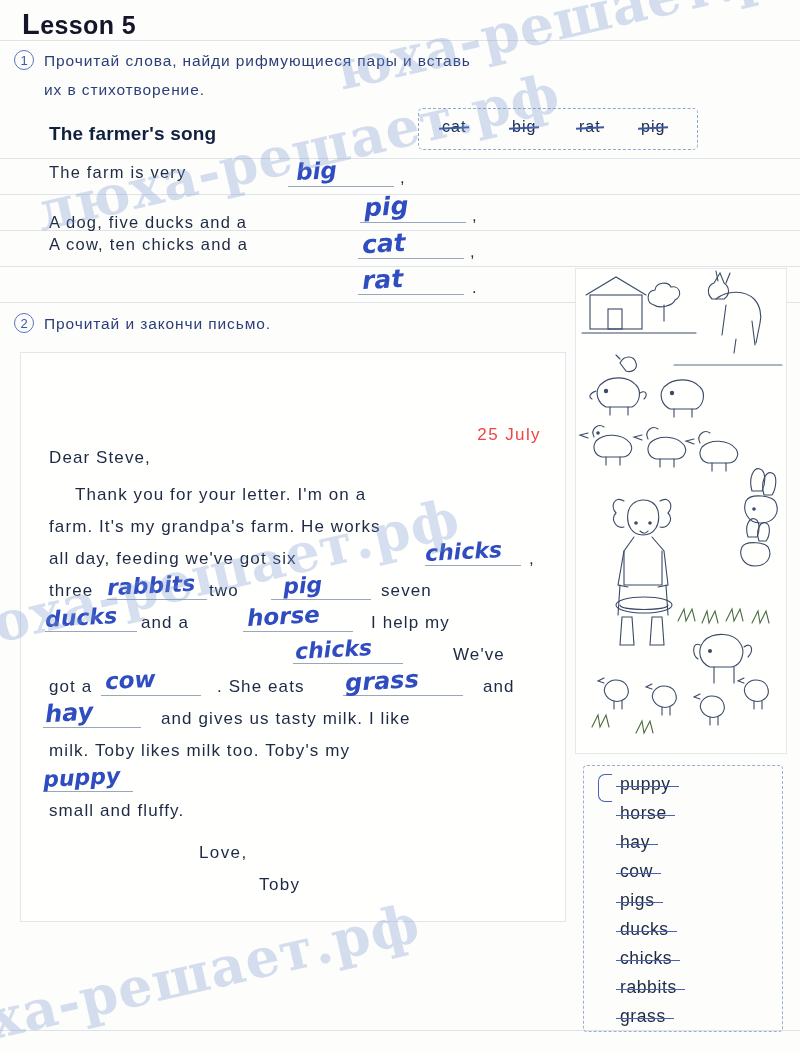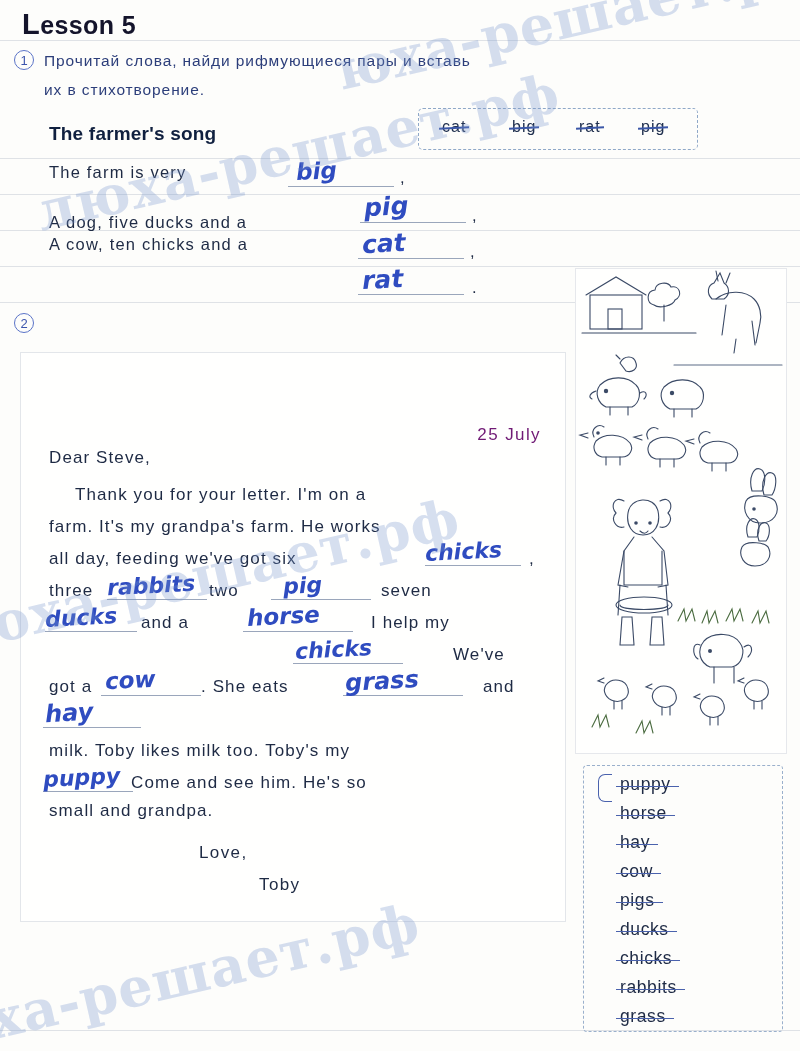--- a/index.html
+++ b/index.html
@@ -103,21 +103,21 @@
 
   
   .letterbox{
     position:absolute; left:20px; top:352px;
     width:546px; height:570px;
     border:1px solid #e3e6ea;
     background:#fffffe;
   }
   .date{
     position:absolute; right:24px; top:72px;
-    font-size:17px; letter-spacing:1.4px; color:#701a75;
+    font-size:17px; letter-spacing:1.4px; color:#ef4444;
   }
   .ltxt{
     position:absolute; left:28px; font-size:17px; letter-spacing:1.1px;
     color:#1e2a44; white-space:nowrap;
   }
   .sign{
     position:absolute; font-size:17px; letter-spacing:1.4px; color:#1e2a44;
   }
 
   
@@ -198,46 +198,47 @@
   </div>
   <div class="hw-blank" style="left:358px; top:258px; width:106px;"></div>
   <div class="hw-ink" style="left:362px; top:229px; font-size:25px;">cat</div>
   <div class="poem" style="left:470px; top:242px;">,</div>
 
   <div class="hw-blank" style="left:358px; top:294px; width:106px;"></div>
   <div class="hw-ink" style="left:362px; top:265px; font-size:25px;">rat</div>
   <div class="poem" style="left:472px; top:278px;">.</div>
 
   <div class="tasknum" style="left:14px; top:313px">2</div>
+  <div class="taskline" style="left:44px; top:315px">Прочитай  и  закончи  письмо.</div>
 
   <div class="letterbox">
     <div class="date">25  July</div>
 
     <div class="ltxt" style="top:95px">Dear  Steve,</div>
 
     <div class="ltxt" style="left:54px; top:132px">Thank  you  for  your  letter.  I'm  on  a</div>
     <div class="ltxt" style="top:164px">farm.  It's  my  grandpa's  farm.  He  works</div>
     <div class="ltxt" style="top:196px">all  day,  feeding  we've  got  six</div>
 
     <div class="ltxt" style="top:228px">three</div>
     <div class="ltxt" style="left:188px; top:228px">two</div>
     <div class="ltxt" style="left:360px; top:228px">seven</div>
 
     <div class="ltxt" style="left:120px; top:260px">and  a</div>
     <div class="ltxt" style="left:350px; top:260px">I  help  my</div>
 
     <div class="ltxt" style="left:432px; top:292px">We've</div>
 
     <div class="ltxt" style="top:324px">got  a</div>
-    <div class="ltxt" style="left:180px; top:324px">.  She  eats</div>
+    <div class="ltxt" style="left:196px; top:324px">.  She  eats</div>
     <div class="ltxt" style="left:462px; top:324px">and</div>
 
+    <div class="ltxt" style="left:140px; top:356px">and  gives  us  tasty  milk.  I  like</div>
     <div class="ltxt" style="top:388px">milk.  Toby  likes  milk  too.  Toby's  my</div>
-    <div class="ltxt" style="left:110px; top:420px">Come  and  see  him.  He's  so</div>
-    <div class="ltxt" style="top:448px">small  and  grandpa.</div>
+    <div class="ltxt" style="top:448px">small  and  fluffy.</div>
 
     <div class="sign" style="left:178px; top:490px">Love,</div>
     <div class="sign" style="left:238px; top:522px">Toby</div>
 
     <div class="hw-blank" style="left:404px; top:212px; width:96px;"></div>
     <div class="hw-ink" style="left:404px; top:186px; font-size:22px;">chicks</div>
     <div class="ltxt" style="left:508px; top:196px">,</div>
 
     <div class="hw-blank" style="left:86px; top:246px; width:100px;"></div>
     <div class="hw-ink" style="left:86px; top:220px; font-size:22px;">rabbits</div>

